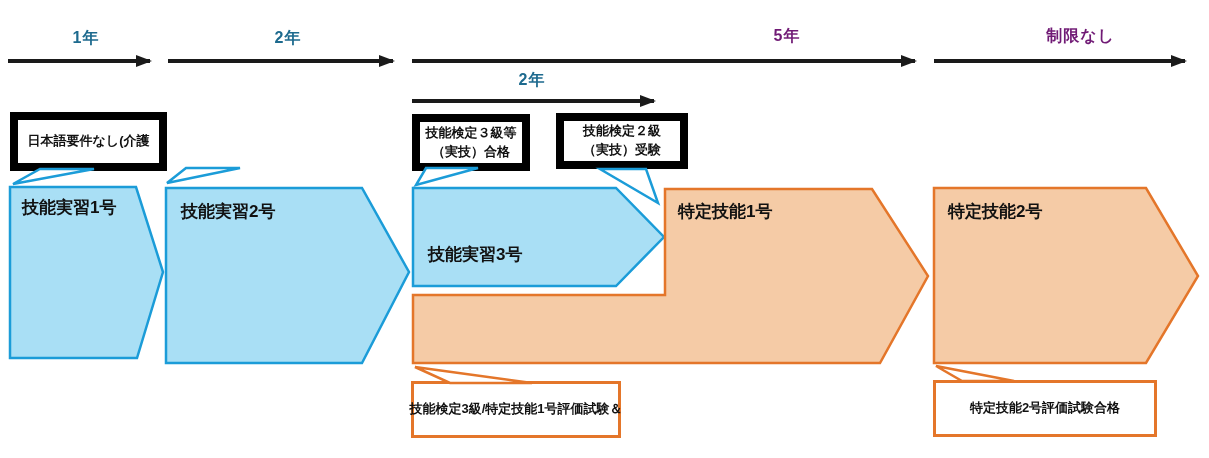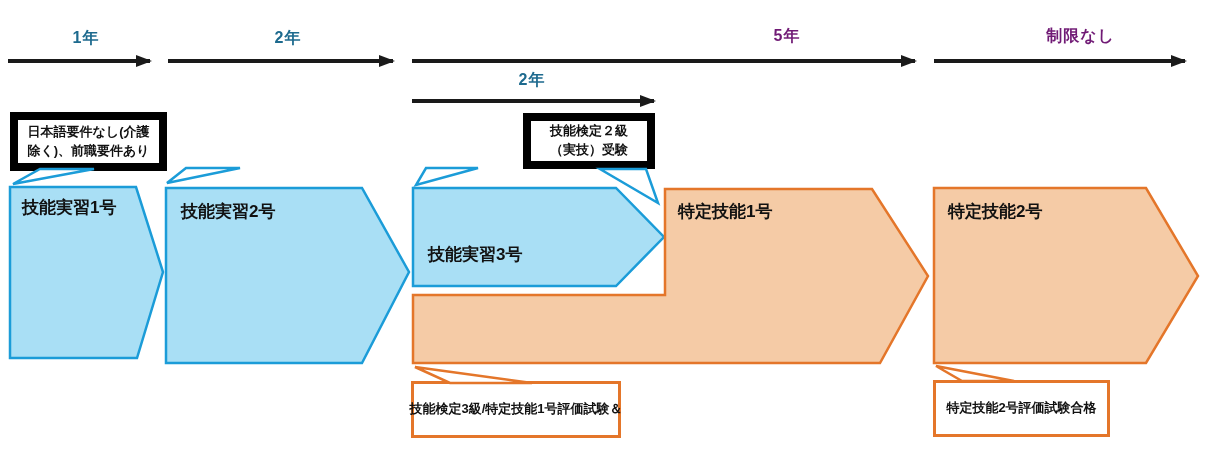--- a/index.html
+++ b/index.html
@@ -64,35 +64,38 @@
     <div class="tl-label tl-teal" style="left:532px;top:70px;">2年</div>
 
     <div class="stage-label" style="left:22px;top:196px;">技能実習1号</div>
     <div class="stage-label" style="left:181px;top:200px;">技能実習2号</div>
     <div class="stage-label" style="left:428px;top:208px;margin-top:35px;">技能実習3号</div>
     <div class="stage-label" style="left:678px;top:200px;text-align:right;">特定技能1号</div>
     <div class="stage-label" style="left:948px;top:200px;">特定技能2号</div>
 
     <div class="callout blue" style="left:10px;top:112px;width:157px;height:59px;">
       <div>日本語要件なし(介護</div>
-      <div>除く)、前職要件あり</div>
     </div>
 
 
+    <div class="callout blue" style="left:412px;top:114px;width:118px;height:57px;">
+      <div>技能検定３級等</div>
+      <div>（実技）合格</div>
+    </div>
 
-    <div class="callout blue" style="left:523px;top:113px;width:132px;height:56px;">
+    <div class="callout blue" style="left:556px;top:113px;width:132px;height:56px;">
       <div>技能検定２級</div>
       <div>（実技）受験</div>
     </div>
 
     <div class="callout orange" style="left:411px;top:381px;width:210px;height:57px;">
       <div>技能検定3級/特定技能1号評価試験＆</div>
     </div>
 
-    <div class="callout orange" style="left:933px;top:380px;width:177px;height:57px;">
+    <div class="callout orange" style="left:933px;top:380px;width:224px;height:57px;">
       <div>特定技能2号評価試験合格</div>
     </div>
 
   </div>
 
   <svg class="layer toplayer" width="1209" height="458" viewBox="0 0 1209 458">
     <polygon points="40,169 94,169 13,184" fill="#fff" stroke="#1b9cd8" stroke-width="2.5"></polygon>
     <polygon points="186,168 240,168 167,183" fill="#fff" stroke="#1b9cd8" stroke-width="2.5"></polygon>
     <polygon points="426,168 478,168 416,185" fill="#fff" stroke="#1b9cd8" stroke-width="2.5"></polygon>
     <polygon points="600,169 646,169 658,203" fill="#fff" stroke="#1b9cd8" stroke-width="2.5"></polygon>

